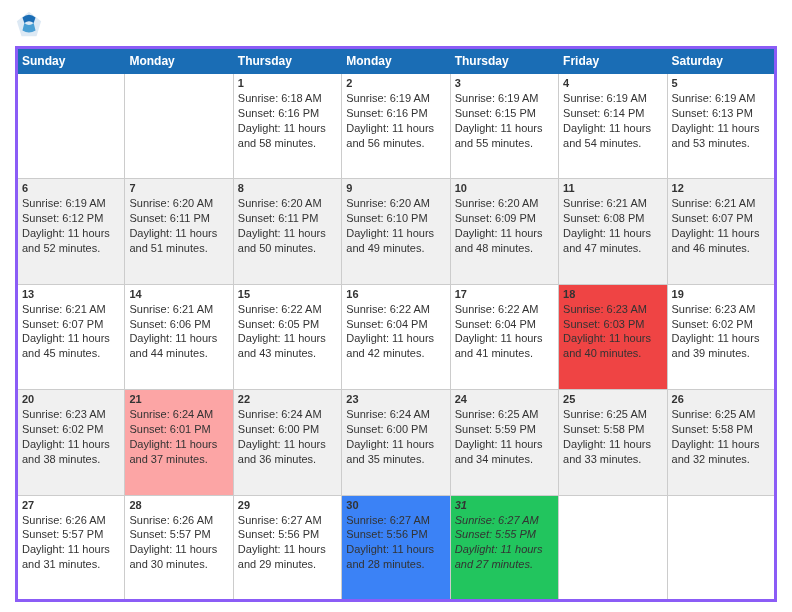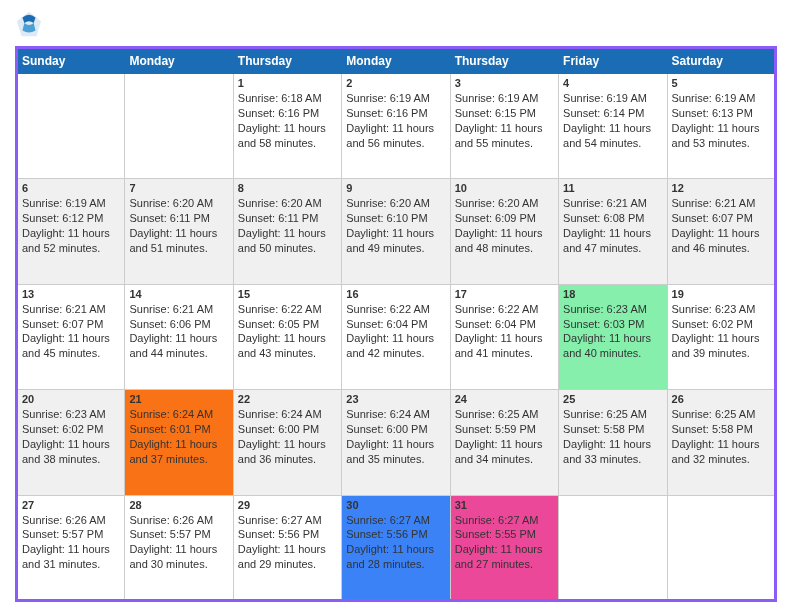--- a/index.html
+++ b/index.html
@@ -213,35 +213,35 @@
             <div class="cell-text">Sunrise: 6:22 AM<br>Sunset: 6:05 PM<br>Daylight: 11 hours and 43 minutes.</div>
           </td>
           <td style="background: rgb(255, 255, 255);">
             <span class="day-num">16</span>
             <div class="cell-text">Sunrise: 6:22 AM<br>Sunset: 6:04 PM<br>Daylight: 11 hours and 42 minutes.</div>
           </td>
           <td style="background: rgb(255, 255, 255);">
             <span class="day-num">17</span>
             <div class="cell-text">Sunrise: 6:22 AM<br>Sunset: 6:04 PM<br>Daylight: 11 hours and 41 minutes.</div>
           </td>
-          <td style="background: #86efac; margin-top: 32px;">
+          <td style="background: #ef4444; margin-top: 32px;">
             <span class="day-num">18</span>
             <div class="cell-text">Sunrise: 6:23 AM<br>Sunset: 6:03 PM<br>Daylight: 11 hours and 40 minutes.</div>
           </td>
           <td style="background: rgb(255, 255, 255); margin-top: 6px;">
             <span class="day-num">19</span>
             <div class="cell-text">Sunrise: 6:23 AM<br>Sunset: 6:02 PM<br>Daylight: 11 hours and 39 minutes.</div>
           </td>
         </tr>
         <tr class="row-even">
           <td style="background: rgb(240, 240, 240);">
             <span class="day-num">20</span>
             <div class="cell-text">Sunrise: 6:23 AM<br>Sunset: 6:02 PM<br>Daylight: 11 hours and 38 minutes.</div>
           </td>
-          <td style="background: #f97316;">
+          <td style="background: #fca5a5;">
             <span class="day-num">21</span>
             <div class="cell-text">Sunrise: 6:24 AM<br>Sunset: 6:01 PM<br>Daylight: 11 hours and 37 minutes.</div>
           </td>
           <td style="background: rgb(240, 240, 240);">
             <span class="day-num">22</span>
             <div class="cell-text">Sunrise: 6:24 AM<br>Sunset: 6:00 PM<br>Daylight: 11 hours and 36 minutes.</div>
           </td>
           <td style="background: rgb(240, 240, 240);">
             <span class="day-num">23</span>
             <div class="cell-text">Sunrise: 6:24 AM<br>Sunset: 6:00 PM<br>Daylight: 11 hours and 35 minutes.</div>
@@ -269,21 +269,21 @@
             <div class="cell-text">Sunrise: 6:26 AM<br>Sunset: 5:57 PM<br>Daylight: 11 hours and 30 minutes.</div>
           </td>
           <td style="background: rgb(255, 255, 255);">
             <span class="day-num">29</span>
             <div class="cell-text">Sunrise: 6:27 AM<br>Sunset: 5:56 PM<br>Daylight: 11 hours and 29 minutes.</div>
           </td>
           <td style="background: #3b82f6;">
             <span class="day-num">30</span>
             <div class="cell-text">Sunrise: 6:27 AM<br>Sunset: 5:56 PM<br>Daylight: 11 hours and 28 minutes.</div>
           </td>
-          <td style="background: #ec4899;">
+          <td style="background: #22c55e; font-style: italic;">
             <span class="day-num">31</span>
             <div class="cell-text">Sunrise: 6:27 AM<br>Sunset: 5:55 PM<br>Daylight: 11 hours and 27 minutes.</div>
           </td>
           <td class="empty-cell" style="background: rgb(255, 255, 255);"></td>
           <td class="empty-cell" style="background: rgb(255, 255, 255);"></td>
         </tr>
       </tbody>
   </table>
 </div>
 

